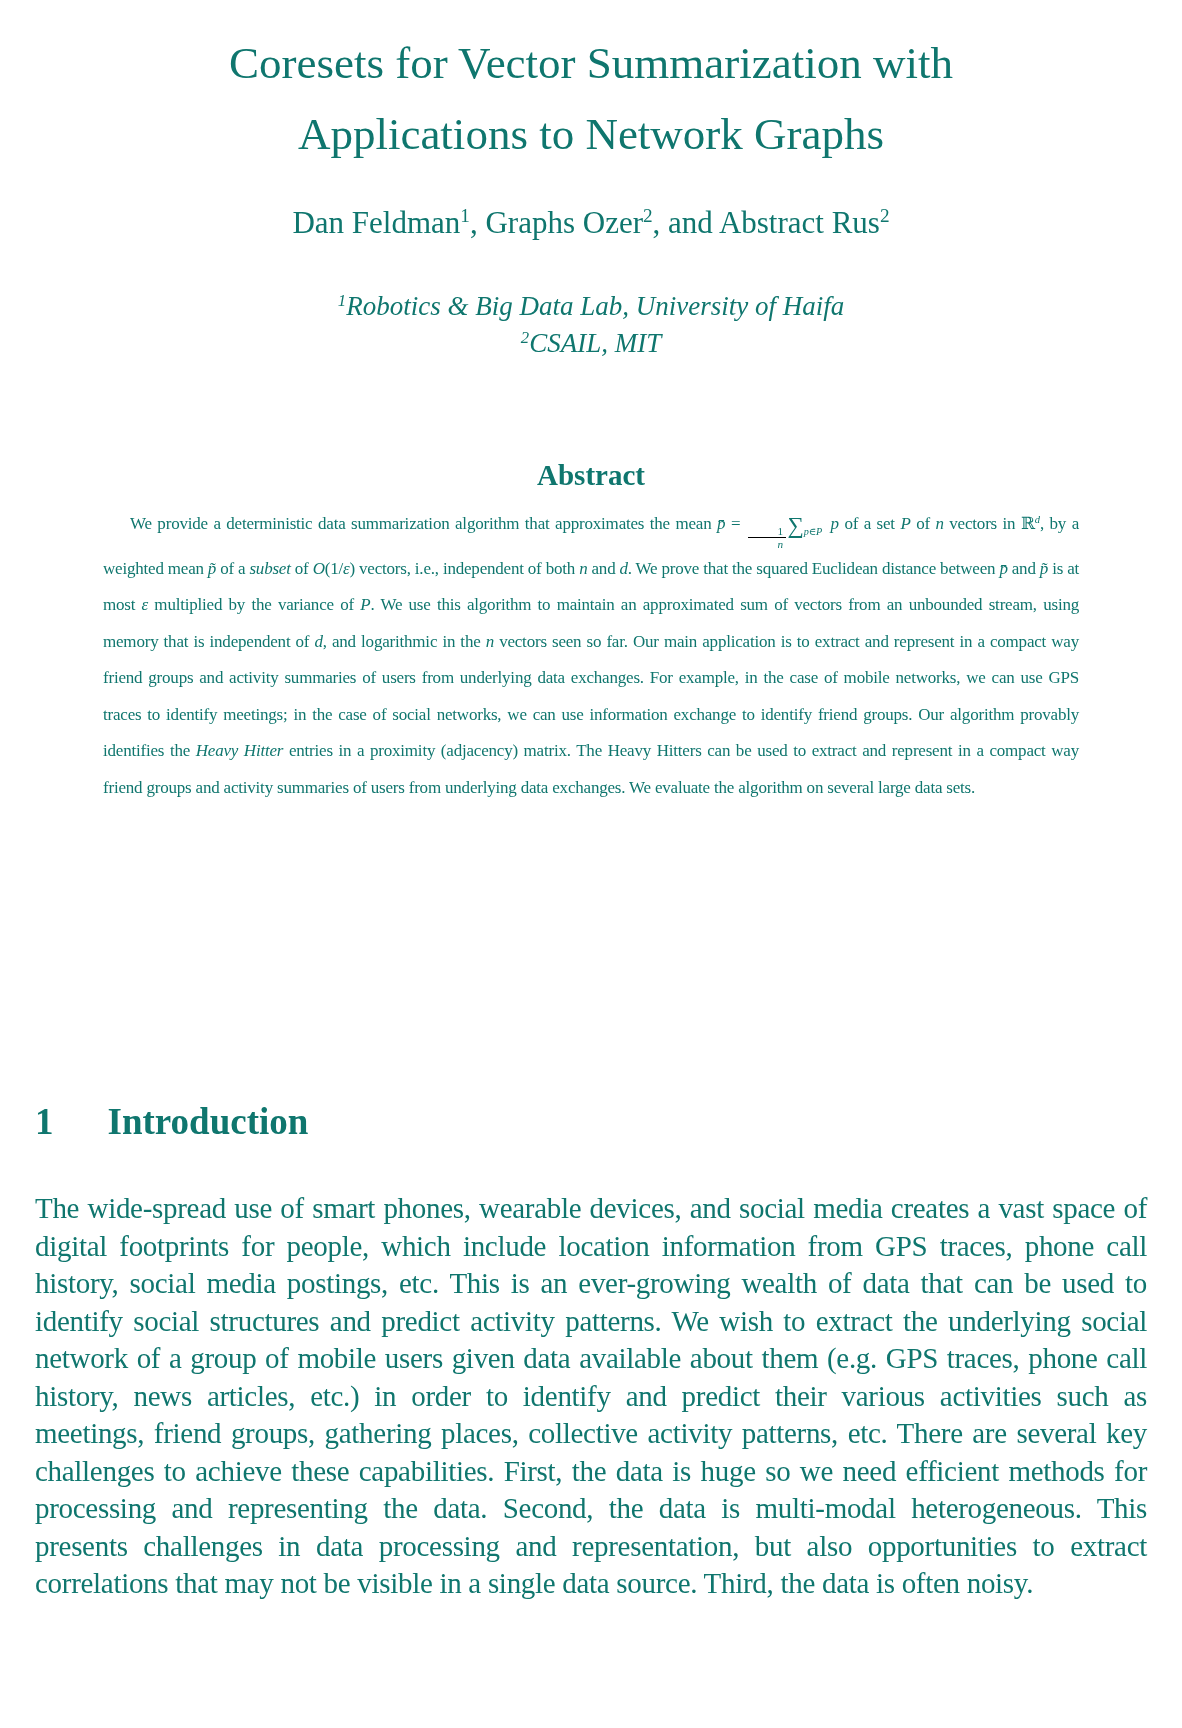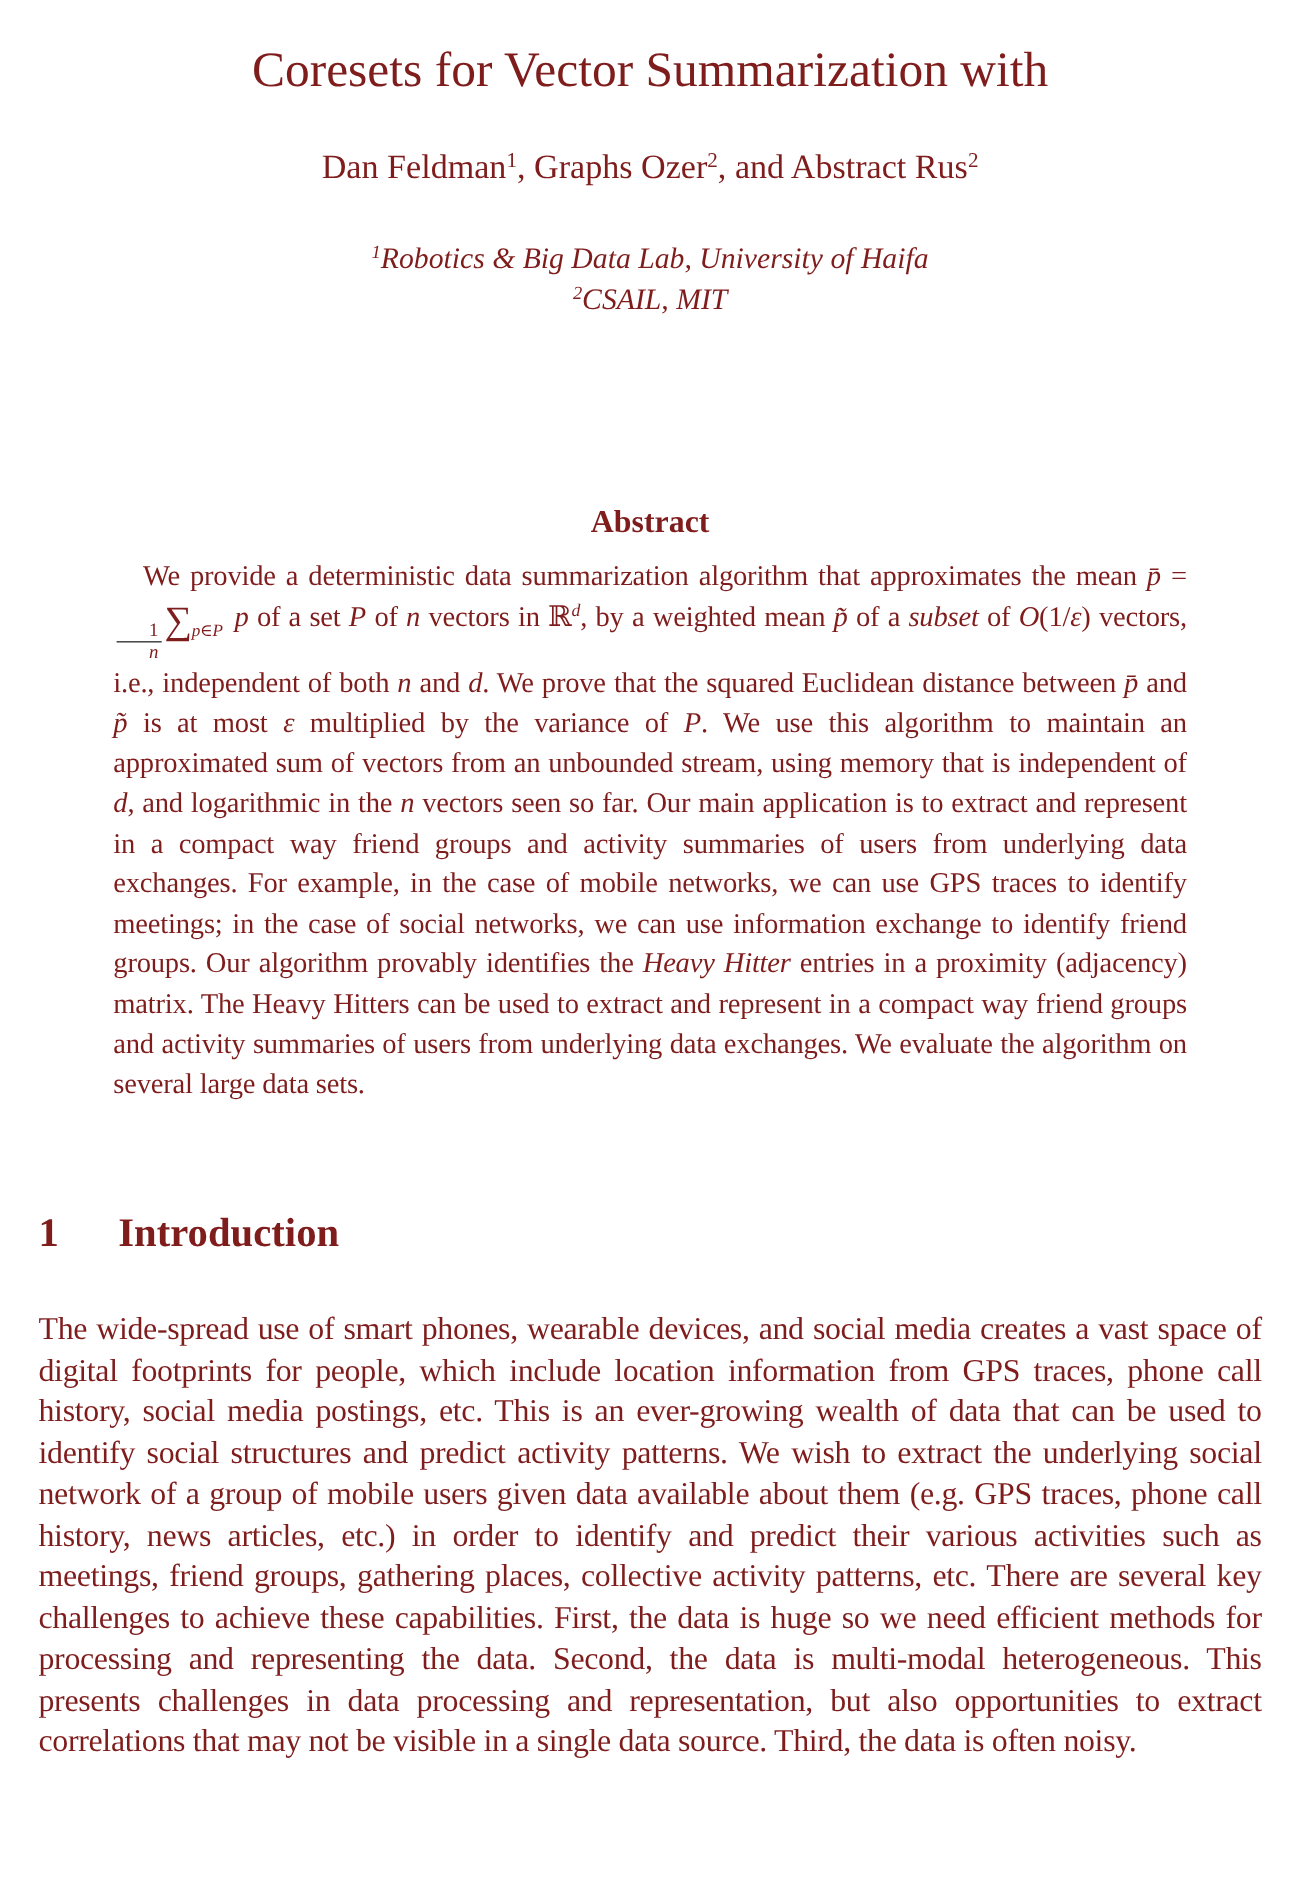--- a/index.html
+++ b/index.html
@@ -1,31 +1,31 @@
 <!DOCTYPE html>
 <html><head>
 <meta charset="utf-8">
 <style>
   html,body{margin:0;padding:0;background:#fff;}
   .page{
     position:relative;
     width:1182px;height:1728px;
-    background:#ffffff;color:#7f1d1d;
+    background:#ffffff;color:#0f766e;
     font-family:"Liberation Serif","DejaVu Serif",serif;
     overflow:hidden;
   }
   
   .header{position:absolute;top:28px;left:0;width:100%;text-align:center;}
   .title{font-size:45px;line-height:71px;font-weight:400;}
   .authors{margin-top:33px;font-size:31px;line-height:40px;}
   .affils{margin-top:45px;font-size:27px;line-height:37px;font-style:italic;}
   
   .abstract{position:absolute;top:458px;left:103px;width:976px;}
   .abs-head{text-align:center;font-size:29px;font-weight:bold;line-height:34px;}
-  .abs-body{margin:14px 0 0 0;font-size:26px;line-height:36.5px;text-align:justify;
+  .abs-body{margin:14px 0 0 0;font-size:17px;line-height:36.5px;text-align:justify;
             text-indent:27px;letter-spacing:-0.2px;}
   
   .intro{position:absolute;top:1098px;left:35px;width:1112px;}
   .sec-head{margin:0;font-size:37px;line-height:48px;font-weight:bold;}
   .sec-num{display:inline-block;margin-right:54px;}
   .body-par{margin:44px 0 0 0;font-size:29px;line-height:37.5px;text-align:justify;
             letter-spacing:-0.3px;}
   
   .i{font-style:italic;}
   .sup{font-size:0.62em;vertical-align:0.55em;line-height:0;}
@@ -39,20 +39,21 @@
   .sumsub{font-size:0.6em;font-style:italic;vertical-align:-0.62em;margin-right:3px;}
 </style>
 </head>
 <body>
 
 <div class="page">
 
   <div class="header">
     <div class="title">
       <div>Coresets for Vector Summarization with</div>
+      <div>Applications to Network Graphs</div>
     </div>
     <div class="authors"><span class="">Dan Feldman</span><span class="sup">1</span><span class="">, Graphs Ozer</span><span class="sup">2</span><span class="">, and Abstract Rus</span><span class="sup">2</span></div>
     <div class="affils">
       <div><span class="sup">1</span><span class="">Robotics &amp; Big Data Lab, University of Haifa</span></div>
       <div><span class="sup">2</span><span class="">CSAIL, MIT</span></div>
     </div>
   </div>
 
   <div class="abstract">
     <div class="abs-head">Abstract</div>

